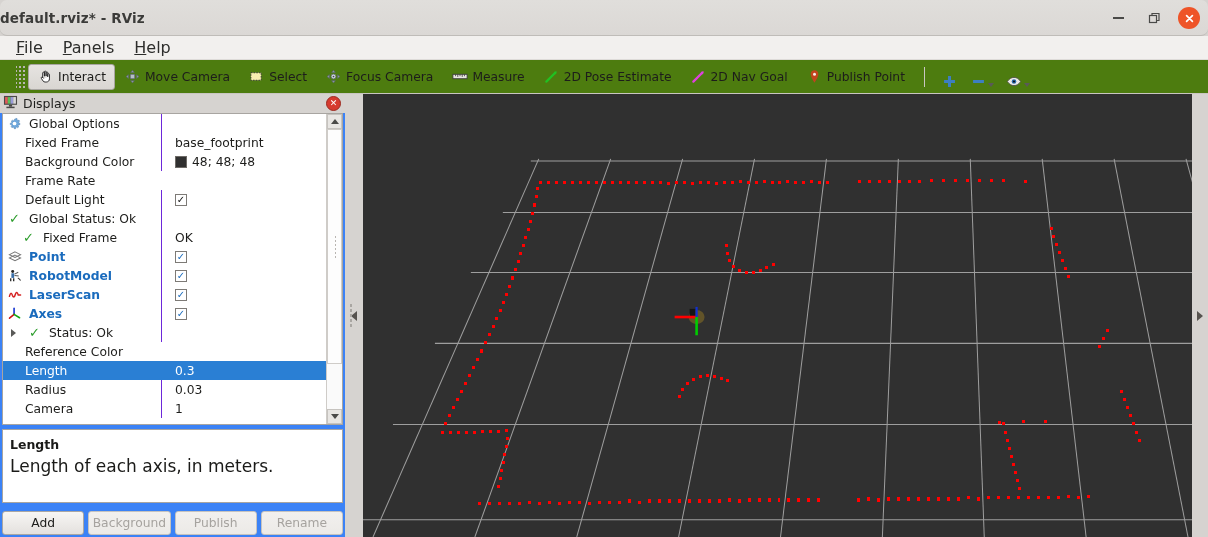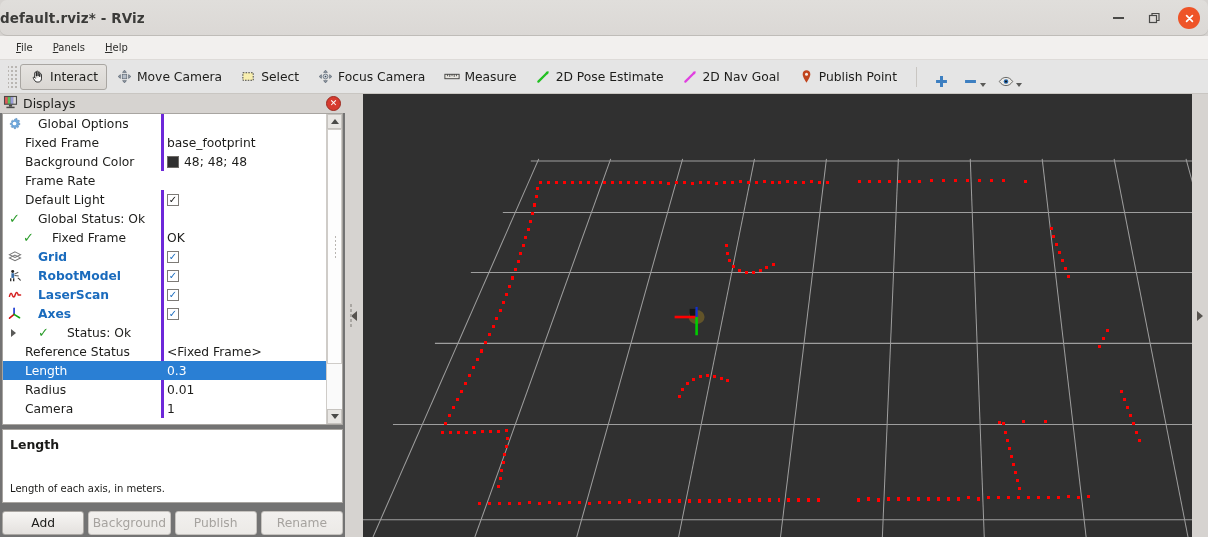--- a/index.html
+++ b/index.html
@@ -34,29 +34,29 @@
   }
   .glyph-min { display:block; width:11px; height:2px; background:#4a4a48; }
 
   
   .menubar {
     height: 24px; flex: 0 0 24px; background: #f2f0ee;
     border-bottom: 1px solid #dedbd8;
     display: flex; align-items: center; padding-left: 7px; gap: 2px;
   }
   .menu-item {
-    font-size: 10px; color: #2e2e2c; padding: 3px 9px; line-height: 1;
+    font-size: 16px; color: #2e2e2c; padding: 3px 9px; line-height: 1;
   }
   .menu-item u { text-decoration: underline; }
 
   
   .toolbar {
-    height: 34px; flex: 0 0 34px; background: #e5e5e5;
+    height: 34px; flex: 0 0 34px; background: #4d7c0f;
     border-bottom: 1px solid #c9c6c2;
-    display: flex; align-items: center; padding-left: 8px;
+    display: flex; align-items: center; padding-left: 16px;
   }
   .tb-grip {
     width: 9px; height: 22px; margin-right: 3px;
     background-image: radial-gradient(#b9b6b2 1px, transparent 1px);
     background-size: 4px 4px; background-position: 2px 3px;
   }
   .tb-btn {
     display: flex; align-items: center; gap: 4px;
     height: 26px; padding: 0 8px; font-size: 12.3px; color: #1d1d1b;
     border: 1px solid transparent; border-radius: 3px; white-space: nowrap;
@@ -71,45 +71,45 @@
     width:0;height:0;border-left:3.5px solid transparent;border-right:3.5px solid transparent;
     border-top:4px solid #5a5a58; margin-left:1px; align-self:flex-end; margin-bottom:3px;
   }
   .tb-iconbtn { display:flex; align-items:flex-end; height:26px; padding:0 6px; }
 
   
   .body { flex: 1 1 auto; display: flex; min-height: 0; background: #d6d3d0; }
 
   
   .left-panel { width: 345px; flex: 0 0 345px; display:flex; flex-direction:column;
-    background:#737373; padding: 0; }
+    background:#3b82f6; padding: 0; }
   .panel-header {
     height: 19px; flex:0 0 19px; display:flex; align-items:center; gap:5px;
     padding: 0 4px 0 3px; background:#d6d3d0;
   }
   .panel-title { font-size:12.5px; color:#1d1d1b; }
   .panel-close {
     margin-left:auto; width:15px; height:15px; border-radius:50%;
     background:#d63b2f; border:1px solid #9c2a20;
     display:flex; align-items:center; justify-content:center;
     color:#fff; font-size:9px; line-height:1; font-weight:bold;
   }
   .tree-wrap {
     flex:1 1 auto; min-height:0; display:flex;
     background:#ffffff; border:1px solid #a8a5a1; margin:0 2px;
   }
   .tree { flex:1 1 auto; overflow:hidden; position:relative; }
   .trow {
     display:flex; align-items:center; height:19px; font-size:12.3px; color:#1d1d1b;
   }
   .trow.sel { background:#2a7fd4; color:#ffffff; }
-  .tcol-name { width: 158px; flex:0 0 158px; display:flex; align-items:center; gap:16px;
+  .tcol-name { width: 158px; flex:0 0 158px; display:flex; align-items:center; gap:7px;
     padding-left:4px; overflow:hidden; white-space:nowrap; }
   .tcol-val { flex:1 1 auto; display:flex; align-items:center; gap:5px;
-    border-left:3px solid #6d28d9; padding-left:3px; overflow:hidden; white-space:nowrap;
+    border-left:1px solid #6d28d9; padding-left:13px; overflow:hidden; white-space:nowrap;
     height:19px; }
   .trow.sel .tcol-val { border-left-color:#2a7fd4; }
   .t-indent-1 { padding-left: 22px; }
   .t-indent-arrow { padding-left: 8px; }
   .ticon { width:15px; height:15px; flex:0 0 15px; display:flex; align-items:center; justify-content:center; }
   .tlabel.blue { color:#1a6bbd; font-weight:bold; }
   .trow.sel .tlabel { color:#fff; }
   .check-ok { color:#2a9c2a; font-size:13px; font-weight:bold; line-height:1; }
   .cbox {
     width:12px; height:12px; border:1px solid #7d7a76; background:#fff;
@@ -137,21 +137,21 @@
     width:2px; height:24px;
     background-image: radial-gradient(#b9b6b2 .8px, transparent .8px);
     background-size: 3px 4px; }
 
   
   .desc-box {
     flex:0 0 74px; margin:4px 2px 0 2px; background:#fff;
     border:1px solid #a8a5a1; padding:6px 7px; overflow:hidden;
   }
   .desc-title { font-size:12.5px; font-weight:bold; color:#1a1a18; line-height:1.45; }
-  .desc-text { font-size:10px; color:#1a1a18; line-height:1.45;margin-top:28px; }
+  .desc-text { font-size:17px; color:#1a1a18; line-height:1.45; }
 
   .btn-row { flex:0 0 34px; display:flex; align-items:center; gap:4px; padding:6px 2px 0 2px; }
   .pbtn {
     flex:1 1 0; height:24px; font-size:12.3px;
     background: linear-gradient(to bottom, #f7f6f4, #e4e1de);
     border:1px solid #aaa7a3; border-radius:3px; color:#1d1d1b;
     display:flex; align-items:center; justify-content:center;
   }
   .pbtn.disabled { color:#a6a39f; background: linear-gradient(to bottom,#f2f0ee,#eceae7); border-color:#c6c3bf; }
 
@@ -412,21 +412,21 @@
           </div>
 
           <div class="trow">
             <div class="tcol-name">
               <span class="ticon">
                 <svg width="14" height="13" viewBox="0 0 15 14">
                   <path d="M7.5 2 L13.5 5 L7.5 8 L1.5 5 Z" fill="none" stroke="#777" stroke-width="1.1"></path>
                   <path d="M7.5 5.5 L13.5 8.5 L7.5 11.5 L1.5 8.5 Z" fill="none" stroke="#777" stroke-width="1.1"></path>
                 </svg>
               </span>
-              <span class="tlabel blue">Grid</span>
+              <span class="tlabel blue">Point</span>
             </div>
             <div class="tcol-val">
               <span class="cbox">✓</span>
             </div>
           </div>
 
           <div class="trow">
             <div class="tcol-name">
               <span class="ticon">
                 <svg width="14" height="13" viewBox="0 0 15 14">
@@ -479,42 +479,39 @@
             <div class="tcol-name t-indent-arrow" style="padding-left:8px;">
               <span class="expander"></span>
               <span class="ticon check-ok">✓</span>
               <span class="tlabel">Status: Ok</span>
             </div>
             <div class="tcol-val"></div>
           </div>
 
           <div class="trow">
             <div class="tcol-name t-indent-1">
-              <span class="tlabel">Reference Status</span>
-            </div>
-            <div class="tcol-val">
-              <span>&lt;Fixed Frame&gt;</span>
+              <span class="tlabel">Reference Color</span>
             </div>
           </div>
 
           <div class="trow sel">
             <div class="tcol-name t-indent-1">
               <span class="tlabel">Length</span>
             </div>
             <div class="tcol-val">
               <span>0.3</span>
             </div>
           </div>
 
           <div class="trow">
             <div class="tcol-name t-indent-1">
               <span class="tlabel">Radius</span>
             </div>
             <div class="tcol-val">
-              <span>0.01</span>
+              <span>0.03</span>
             </div>
           </div>
 
           <div class="trow">
             <div class="tcol-name t-indent-1">
               <span class="tlabel">Camera</span>
             </div>
             <div class="tcol-val">
               <span>1</span>
             </div>

